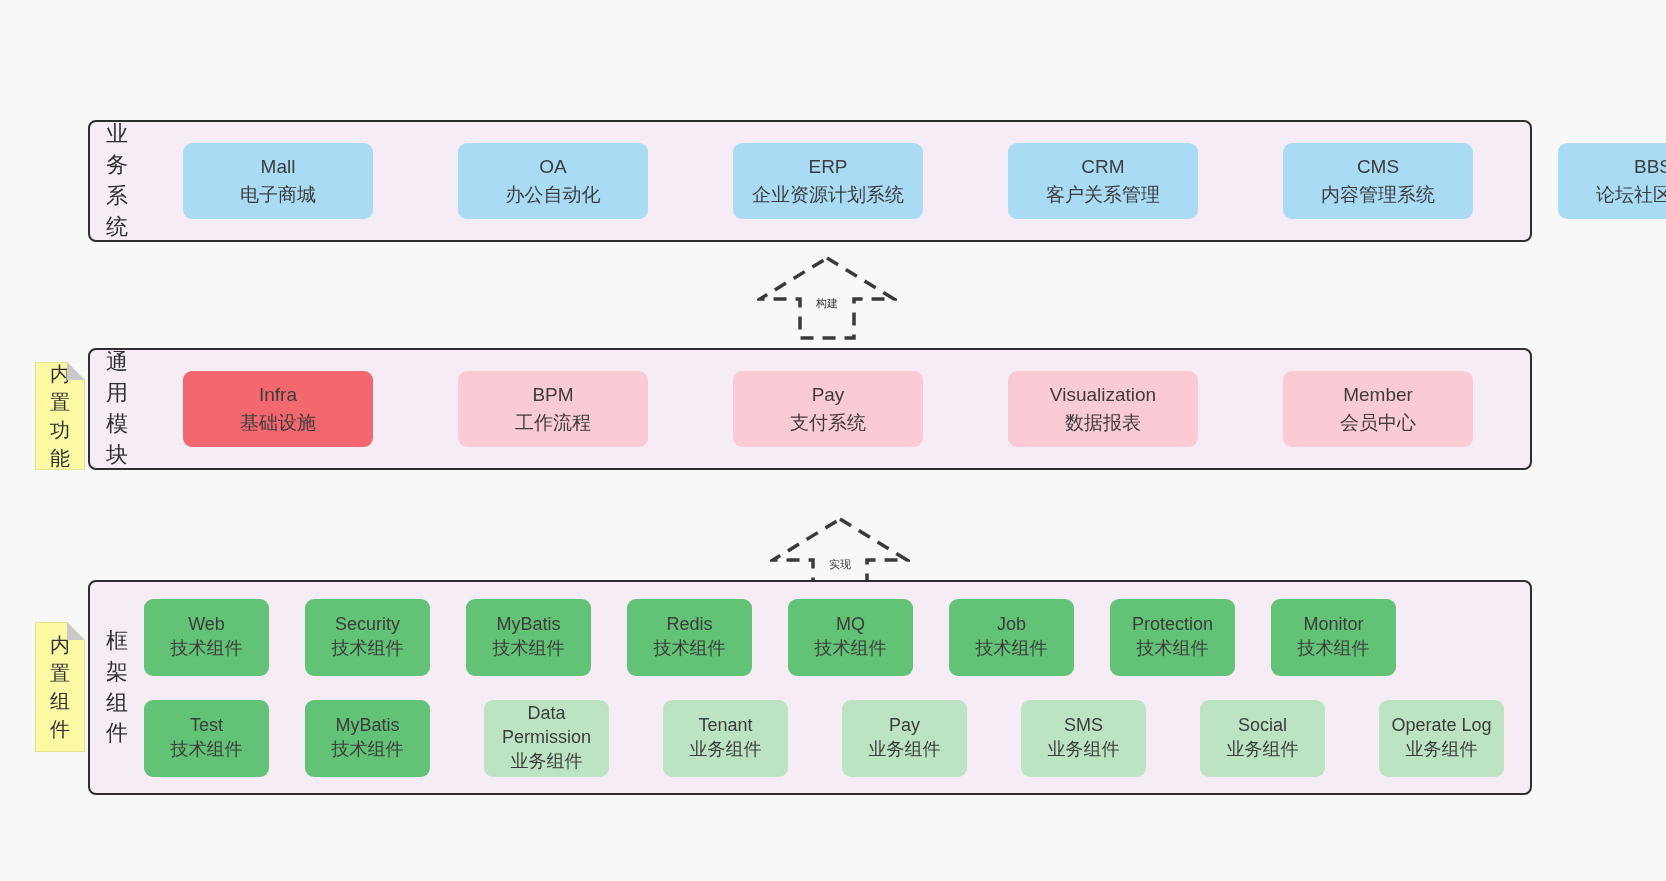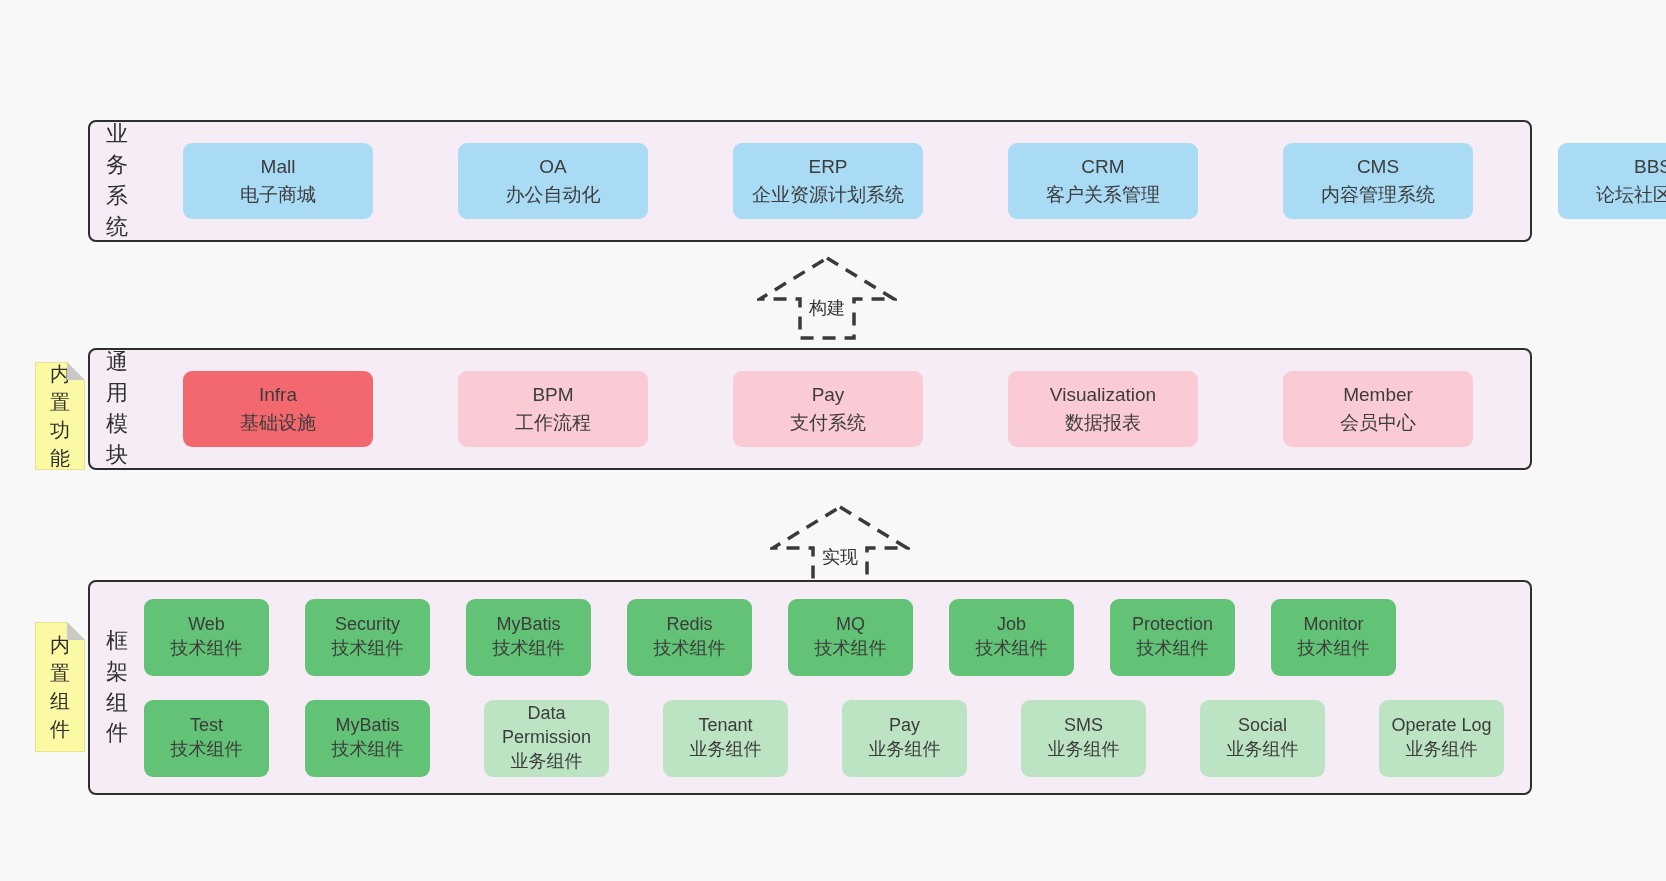--- a/index.html
+++ b/index.html
@@ -42,25 +42,25 @@
     position:absolute;left:35px;width:50px;box-sizing:border-box;
     background:#fbf9a3;border:1px solid #e6e28e;
     display:flex;align-items:center;justify-content:center;
     font-size:20px;line-height:1.4;white-space:pre-line;text-align:center;color:#2f2f2f;
   }
   #sticky1{top:362px;height:108px;}
   #sticky2{top:622px;height:130px;}
   .fold{position:absolute;top:-1px;right:-1px;line-height:0;}
   .arrow{position:absolute;width:140px;height:86px;}
   #arrow1{left:757px;top:255px;}
-  #arrow2{left:770px;top:504px;}
+  #arrow2{left:770px;top:516px;}
   .arrow svg{display:block;}
   .arrow-label{
     position:absolute;left:50%;top:40px;transform:translateX(-50%);
-    background:#f8f8f8;padding:1px 4px;font-size:18px;color:#333;
+    background:#f8f8f8;padding:1px 4px;font-size:11px;color:#333;
     white-space:nowrap;
   }
 </style>
 </head>
 <body>
 
 <div class="band" id="band1">
   <div class="band-label">业
 务
 系

